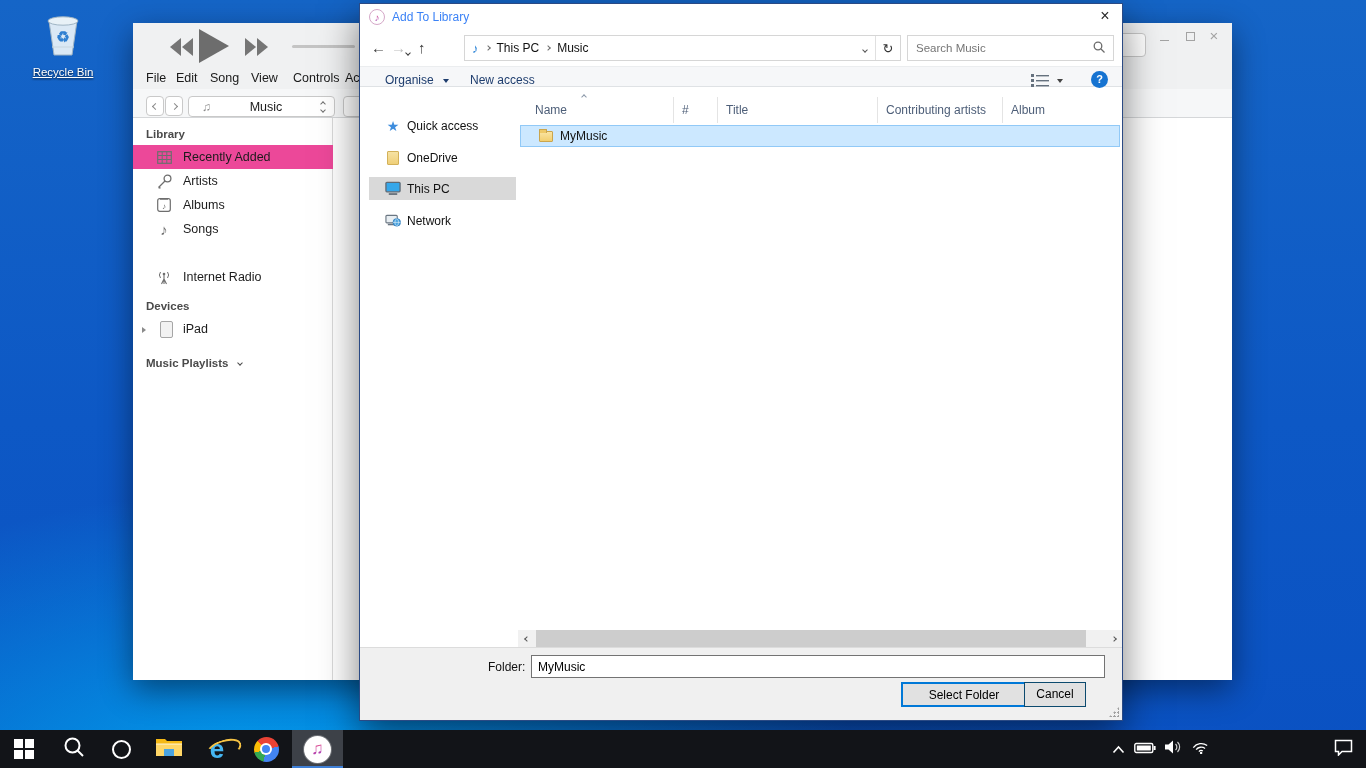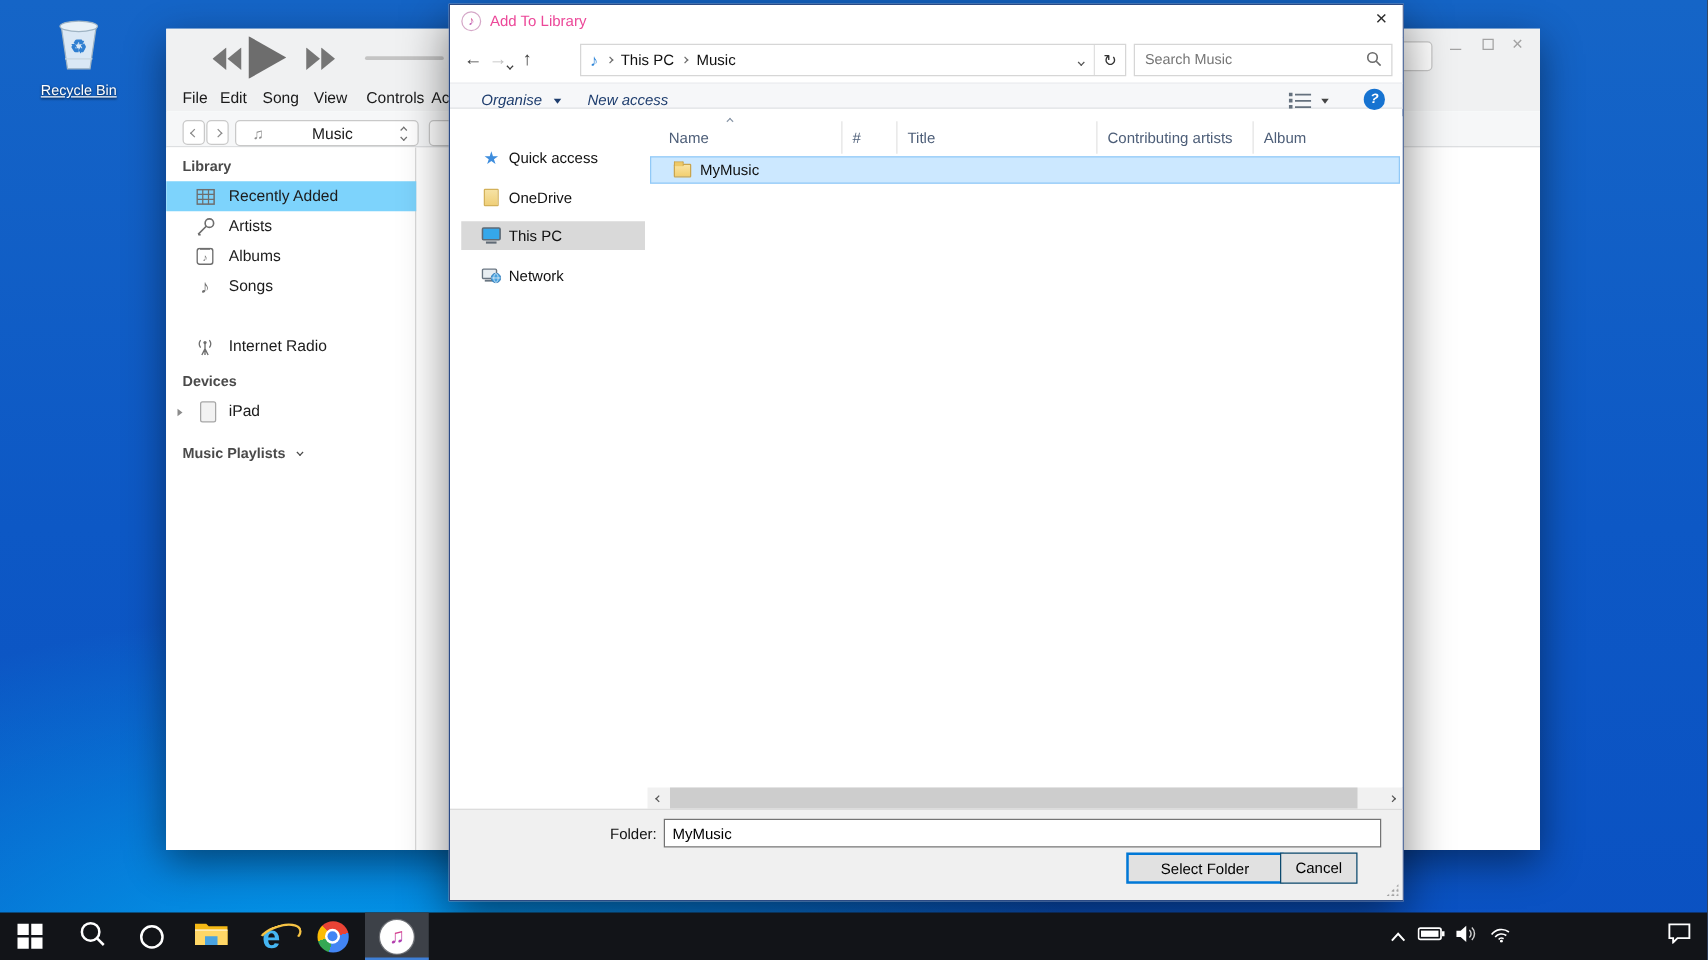--- a/index.html
+++ b/index.html
@@ -30,33 +30,33 @@
   .it-menu span{position:absolute;top:44px;height:22px;line-height:22px;font-size:12.5px;color:#1a1a1a;}
   .pb-tri{fill:#757575;}
   .vol{left:159px;top:44px;width:63px;height:3px;background:#c4c4c4;border-radius:2px;top:22px;}
   .it-search{left:875px;top:10px;width:138px;height:24px;background:#fff;border:1px solid #c8c8c8;border-radius:4px;}
   .winbtn{top:4px;width:18px;height:18px;color:#a3a3a3;text-align:center;}
   .navbtn{top:7px;width:18px;height:20px;background:#fff;border:1px solid #c9c9c9;border-radius:4px;color:#8a8a8a;display:flex;align-items:center;justify-content:center;}
   .mediasel{left:55px;top:7px;width:147px;height:21px;background:#fff;border:1px solid #c9c9c9;border-radius:4px;display:flex;align-items:center;font-size:12.5px;color:#1a1a1a;}
   .sb-hdr{position:absolute;left:13px;font-size:11.5px;font-weight:bold;color:#4a4a4a;}
   .sb-row{position:absolute;left:0;width:200px;height:24px;display:flex;align-items:center;font-size:12.5px;color:#1c1c1c;}
   .sb-row .ic{width:16px;height:16px;margin-left:23px;margin-right:11px;display:flex;align-items:center;justify-content:center;color:#6e6e6e;}
-  .sb-sel{background:#7dd3fc;text-align:center;}
+  .sb-sel{background:#ec4899;text-align:center;}
   .it-sidebar{left:0;top:0;width:200px;bottom:0;border-right:1px solid #dadada;background:#fff;}
 
   
   .dlg{left:359px;top:3px;width:764px;height:718px;background:#fff;border:1px solid #2b4a84;box-shadow:0 14px 36px rgba(0,0,0,.5);font-size:12px;color:#111;}
   .dlg-title{left:0;top:0;right:0;height:26px;background:#fff;}
-  .dlg-title .t{position:absolute;left:32px;top:6px;font-size:12px;color:#ec4899;}
+  .dlg-title .t{position:absolute;left:32px;top:6px;font-size:12px;color:#3b82f6;}
   .dlg-close{right:2px;top:0;width:30px;height:26px;text-align:center;line-height:24px;font-size:16px;color:#2b2b2b;}
   .dlg-nav{left:0;top:26px;right:0;height:36px;background:#fff;}
   .addr{left:104px;top:5px;width:437px;height:26px;border:1px solid #d6d6d6;background:#fff;display:flex;align-items:center;}
   .srch{left:547px;top:5px;width:207px;height:26px;border:1px solid #d6d6d6;background:#fff;display:flex;align-items:center;}
   .srch input{border:0;outline:0;flex:1;font-size:11.5px;color:#333;padding-left:8px;background:transparent;}
-  .dlg-tb{left:0;top:62px;right:0;height:21px;background:#f6f7f9;border-top:1px solid #ebedef;border-bottom:1px solid #dfe2e5;color:#1e3d6e;font-style:italic;}
+  .dlg-tb{left:0;top:62px;right:0;height:21px;background:#f6f7f9;border-top:1px solid #ebedef;border-bottom:1px solid #dfe2e5;color:#1e3d6e;}
   .dlg-body{left:0;top:89px;right:0;height:537px;background:#fff;}
   .lp-row{position:absolute;left:0;right:1px;height:23px;display:flex;align-items:center;font-size:12px;color:#111;}
   .lp-row .ic{width:16px;height:16px;margin-left:25px;margin-right:6px;display:flex;align-items:center;justify-content:center;}
   .lp-sel{background:#d9d9d9;}
   .files{left:158px;top:0;right:0;bottom:0;overflow:hidden;}
   .fhdr{position:absolute;left:0;top:4px;height:26px;display:flex;color:#4d5e78;}
   .fhdr .c{border-right:1px solid #e4e4e4;line-height:26px;white-space:nowrap;overflow:hidden;}
   .frow{position:absolute;left:2px;top:32px;width:600px;height:22px;background:#cce8ff;border:1px solid #91c9f7;display:flex;align-items:center;}
   .folder-sm{width:14px;height:11px;background:linear-gradient(#fae4a2,#f2cf70);border:1px solid #caa54d;border-radius:1px;position:relative;}
   .folder-sm::before{content:"";position:absolute;left:-1px;top:-3px;width:6px;height:3px;background:#eec967;border:1px solid #caa54d;border-bottom:0;border-radius:1px 1px 0 0;}

